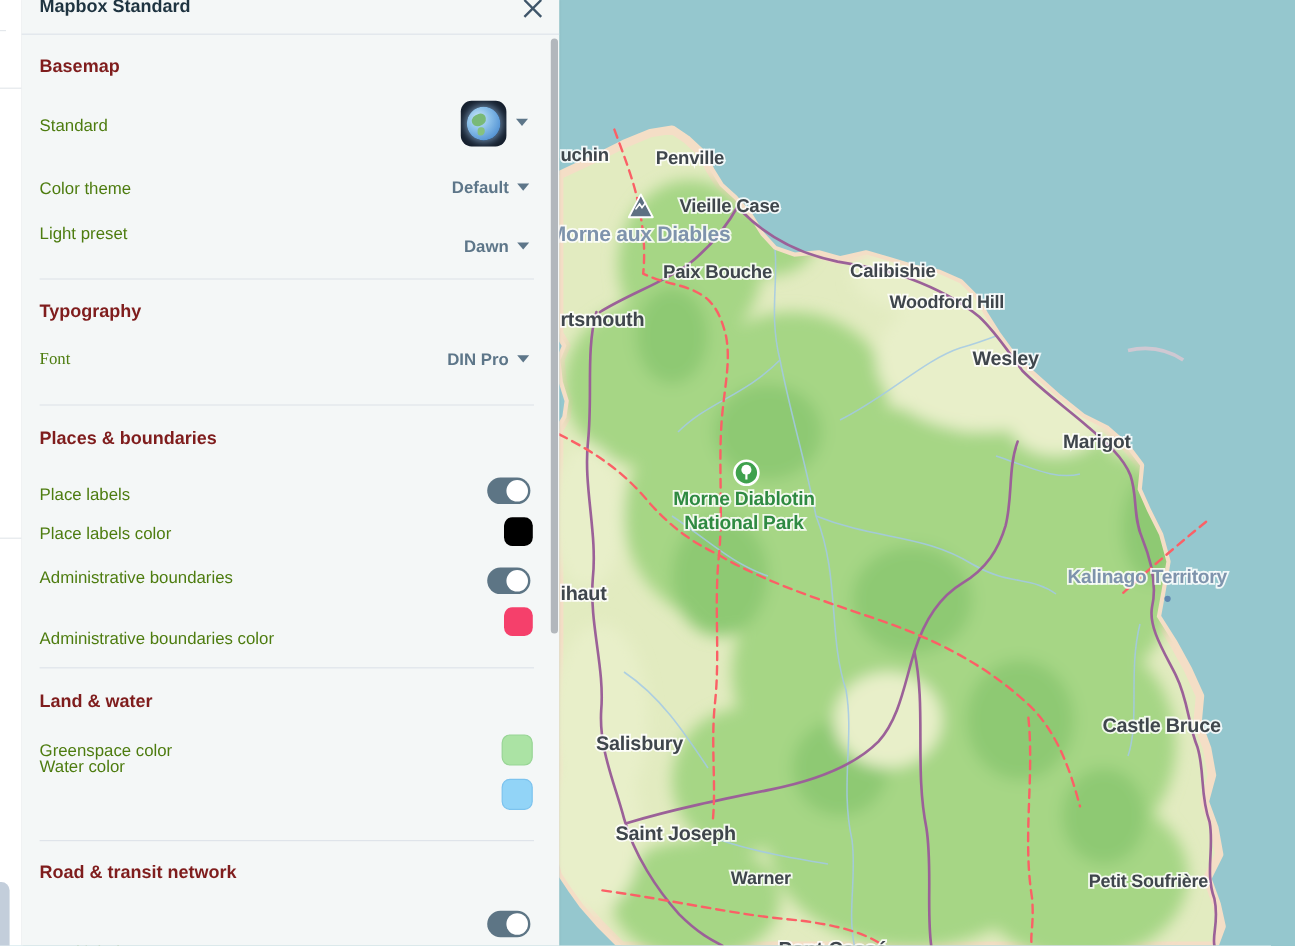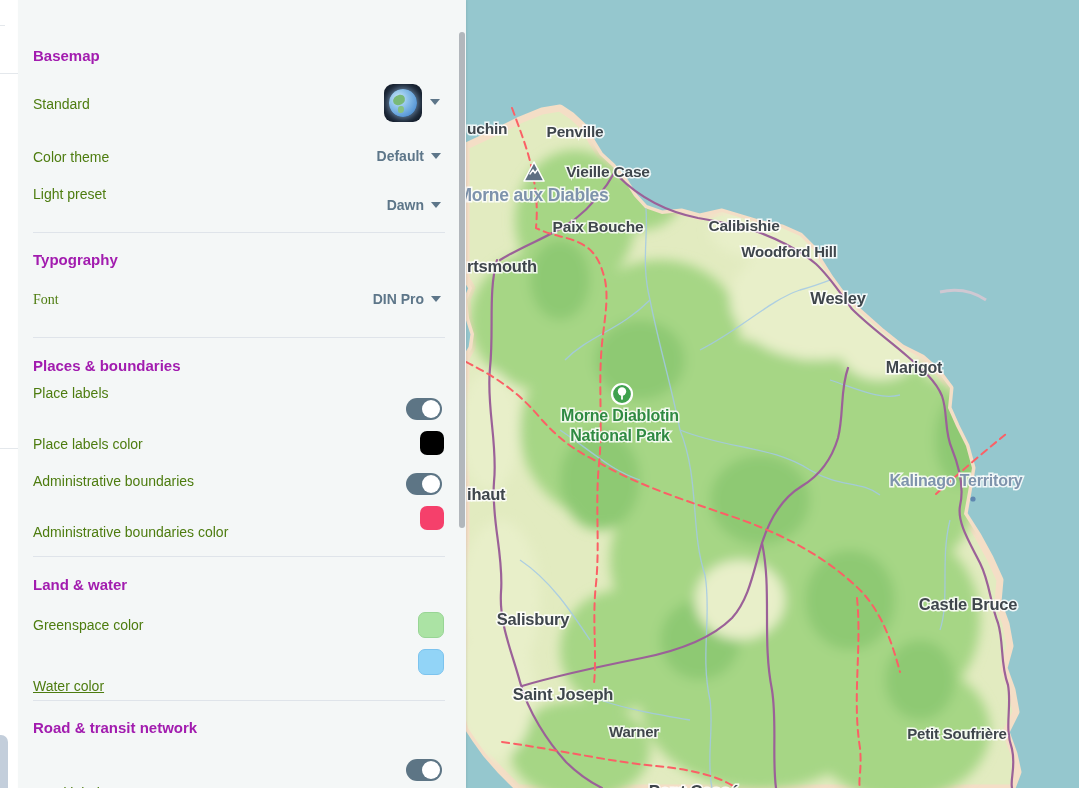--- a/index.html
+++ b/index.html
@@ -22,21 +22,21 @@
   .strip-tab{position:absolute;left:-6px;top:735px;width:14px;height:70px;
              background:#c3cedb;border-radius:9px;}
 
   
   .panel{position:absolute;left:18px;top:0;width:448px;height:788px;background:#f4f7f7;
          z-index:4;box-shadow:1px 0 2px rgba(0,0,0,.08);}
   .panel-header{position:absolute;left:0;top:0;width:100%;height:28px;
                 border-bottom:1px solid #dfe4ea;}
   .panel-title{position:absolute;left:15px;top:-3px;font-size:15px;font-weight:700;color:#1f3441;}
   .close-btn{position:absolute;right:12px;top:0;width:20px;height:18px;cursor:pointer;}
-  .sec-head{position:absolute;left:15px;font-size:15px;font-weight:700;color:#a21caf;}
+  .sec-head{position:absolute;left:15px;font-size:15px;font-weight:700;color:#7f1d1d;}
   .row-label{position:absolute;left:15px;font-size:14px;color:#4d7c0f;}
   .divider{position:absolute;left:15px;right:21px;height:0;border-top:1px solid #dfe4ea;}
   .value{position:absolute;right:25px;display:flex;align-items:center;gap:7px;
          font-size:14px;font-weight:700;color:#5d7689;cursor:pointer;}
   .caret{width:0;height:0;border-left:5px solid transparent;border-right:5px solid transparent;
          border-top:6px solid #5d7689;}
   .toggle{position:absolute;right:24px;width:36px;height:22px;border-radius:11px;cursor:pointer;}
   .toggle .knob{position:absolute;left:16px;top:2px;width:18px;height:18px;border-radius:50%;background:#fff;}
   .swatch{position:absolute;right:22px;width:24px;height:24px;border-radius:7px;cursor:pointer;}
   .swatch.green{border:1px solid #98d595;}
@@ -191,20 +191,28 @@
   </div>
 
   <div class="left-strip">
     <div class="strip-line" style="top:25px;width:5px;"></div>
     <div class="strip-line" style="top:73px;width:18px;"></div>
     <div class="strip-line" style="top:448px;width:18px;"></div>
     <div class="strip-tab"></div>
   </div>
 
   <div class="panel">
+    <div class="panel-header">
+      <div class="panel-title">Mapbox Standard</div>
+      <div class="close-btn">
+        <svg width="20" height="18" viewBox="0 0 20 18">
+          <path d="M3,0 L17,14 M17,0 L3,14" stroke="#3f566a" stroke-width="2" fill="none"></path>
+        </svg>
+      </div>
+    </div>
 
     <div class="sec-head" style="top:47px;">Basemap</div>
     <div class="row-label" style="top:96px;">Standard</div>
     <div class="thumb-btn">
       <div class="globe"></div>
     </div>
     <div class="thumb-caret caret"></div>
     <div class="row-label" style="top:149px;">Color theme</div>
     <div class="value" style="top:148px;">
       <span>Default</span>
@@ -221,39 +229,39 @@
     <div class="sec-head" style="top:251px;text-align:right;">Typography</div>
     <div class="row-label" style="top:292px;font-family:Liberation Serif, serif;">Font</div>
     <div class="value" style="top:291px;">
       <span>DIN Pro</span>
       <span class="caret"></span>
     </div>
 
     <div class="divider" style="top:337px;"></div>
 
     <div class="sec-head" style="top:357px;">Places &amp; boundaries</div>
-    <div class="row-label" style="top:385px;">Place labels</div>
+    <div class="row-label" style="top:404px;">Place labels</div>
     <div class="toggle" style="top: 398px; background: rgb(93, 117, 133);">
       <div class="knob"></div>
     </div>
     <div class="row-label" style="top:436px;">Place labels color</div>
     <div class="swatch" style="top: 431px; background: rgb(0, 0, 0);"></div>
     <div class="row-label" style="top:473px;">Administrative boundaries</div>
     <div class="toggle" style="top: 473px; background: rgb(93, 117, 133);">
       <div class="knob"></div>
     </div>
     <div class="row-label" style="top:524px;">Administrative boundaries color</div>
     <div class="swatch" style="top: 506px; background: rgb(245, 64, 107);"></div>
 
     <div class="divider" style="top:556px;"></div>
 
     <div class="sec-head" style="top:576px;">Land &amp; water</div>
     <div class="row-label" style="top:617px;">Greenspace color</div>
     <div class="swatch green" style="top: 612px; background: rgb(171, 227, 164);"></div>
-    <div class="row-label" style="top:678px;text-decoration:underline;">Water color</div>
+    <div class="row-label" style="top:630px;">Water color</div>
     <div class="swatch blue" style="top: 649px; background: rgb(146, 212, 247);"></div>
 
     <div class="divider" style="top:700px;"></div>
 
     <div class="sec-head" style="top:719px;">Road &amp; transit network</div>
     <div class="row-label" style="top:760px;margin-top:25px;">Road labels</div>
     <div class="toggle" style="top: 759px; background: rgb(93, 117, 133);">
       <div class="knob"></div>
     </div>
 

